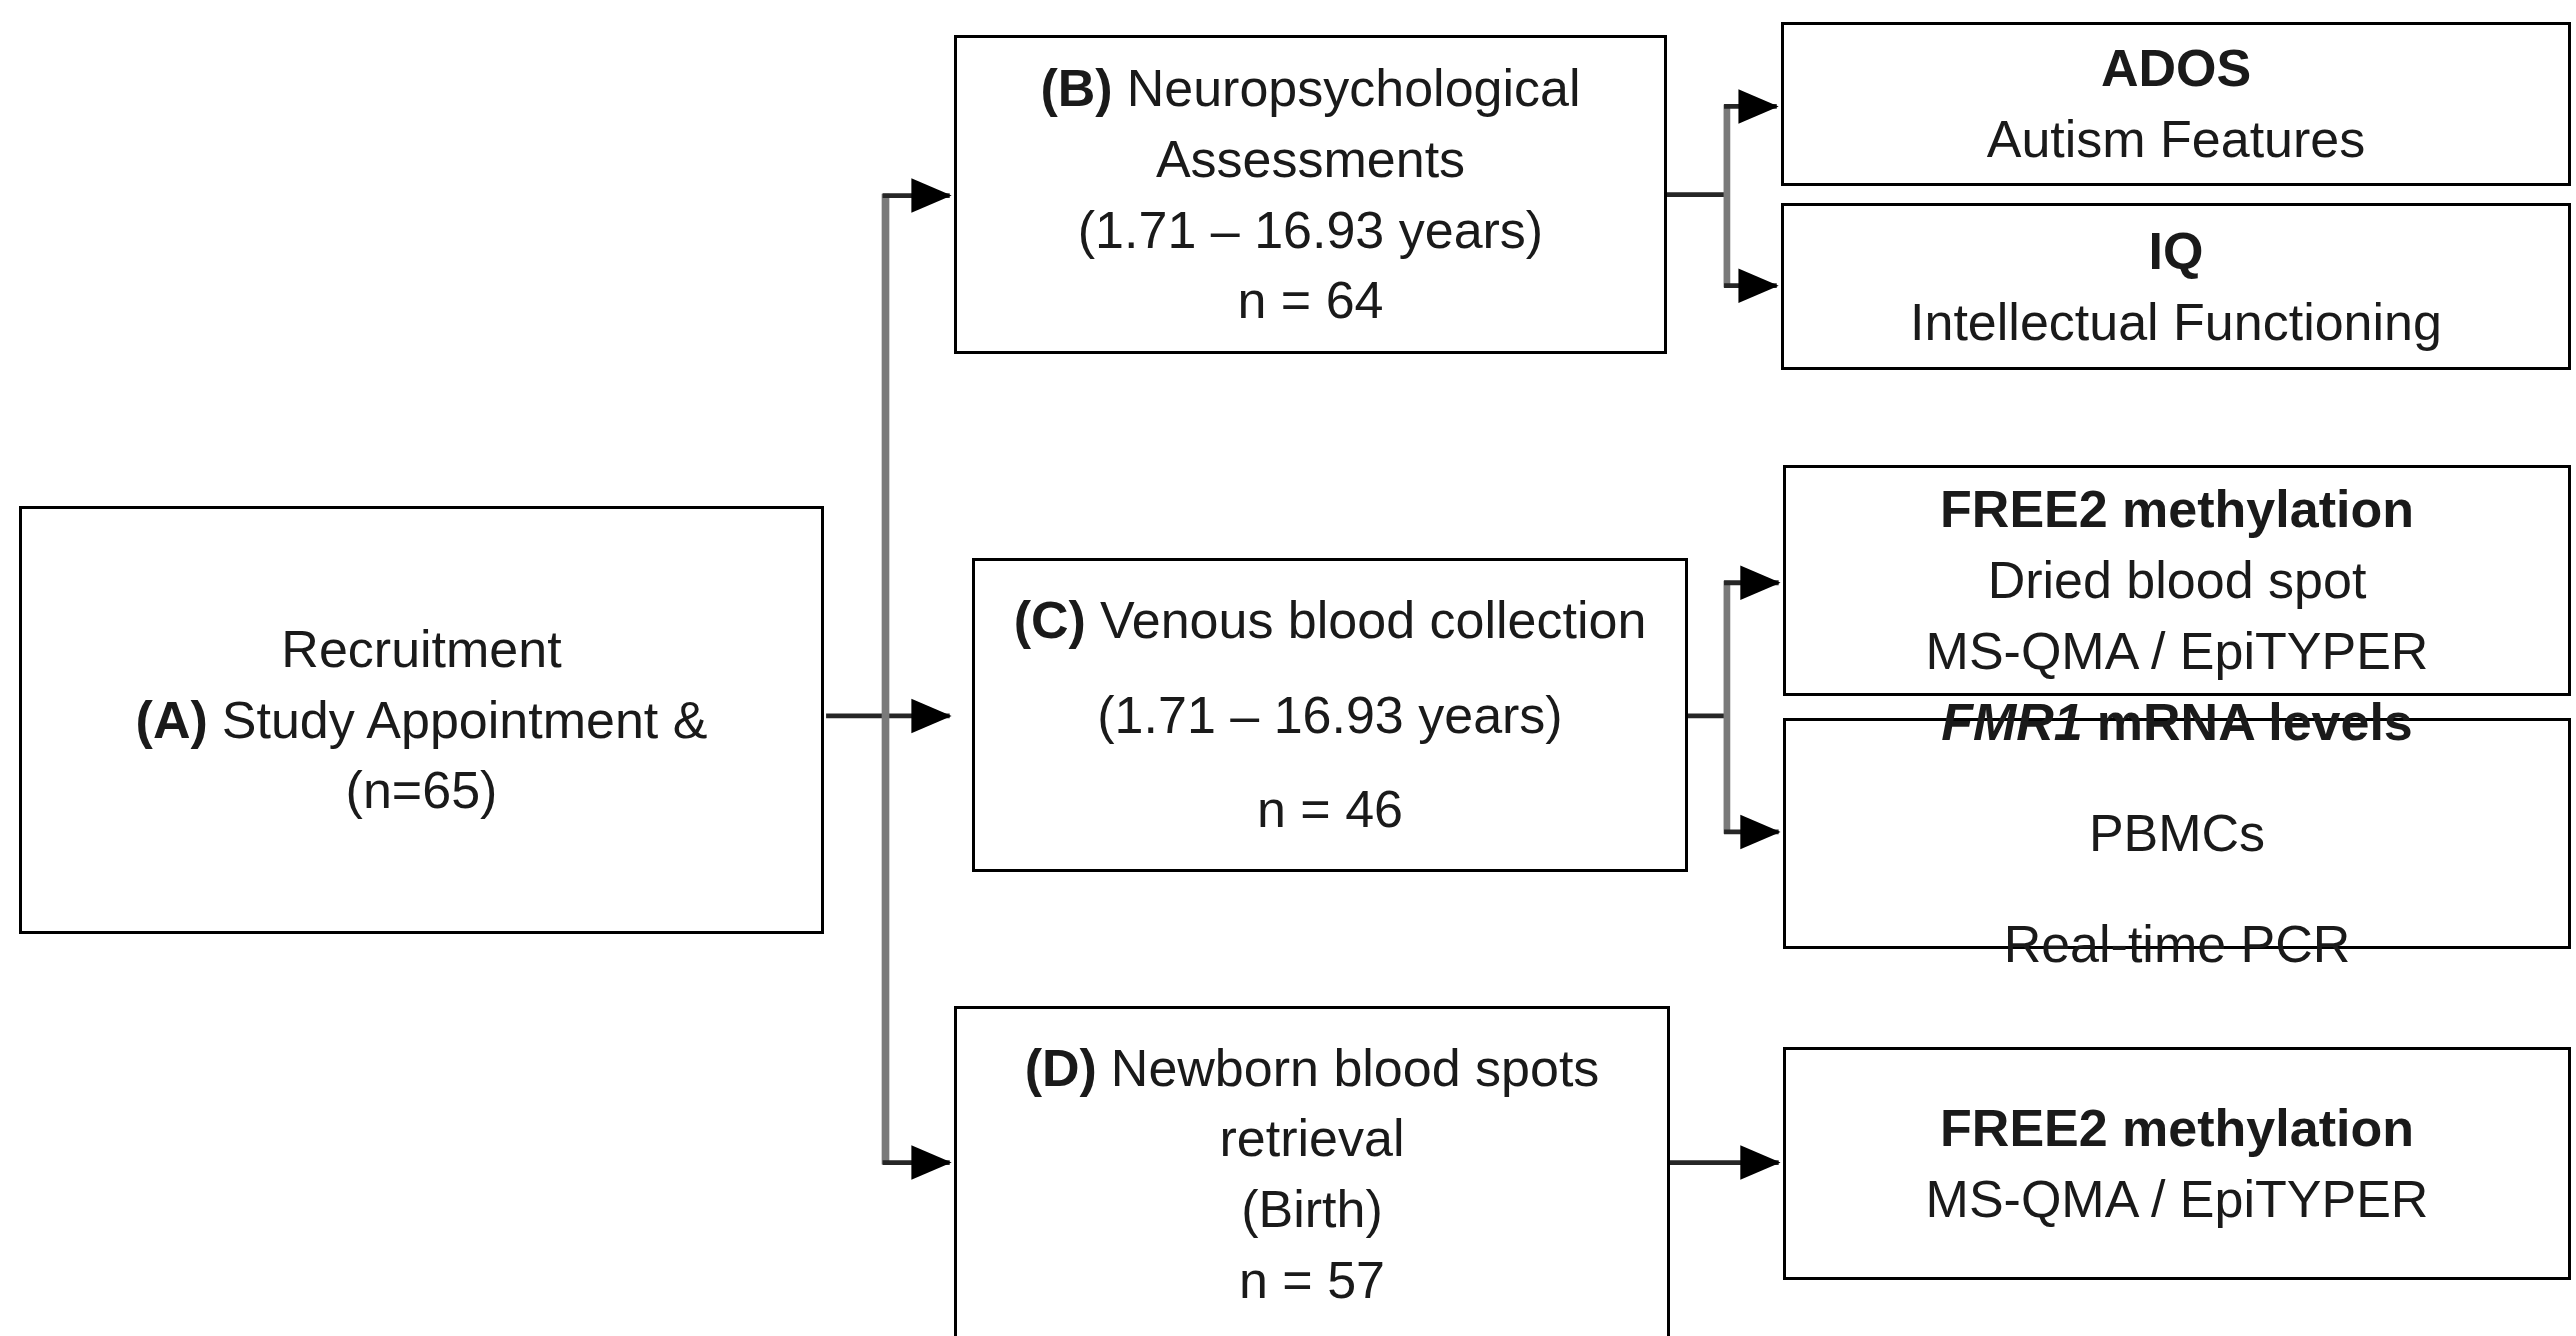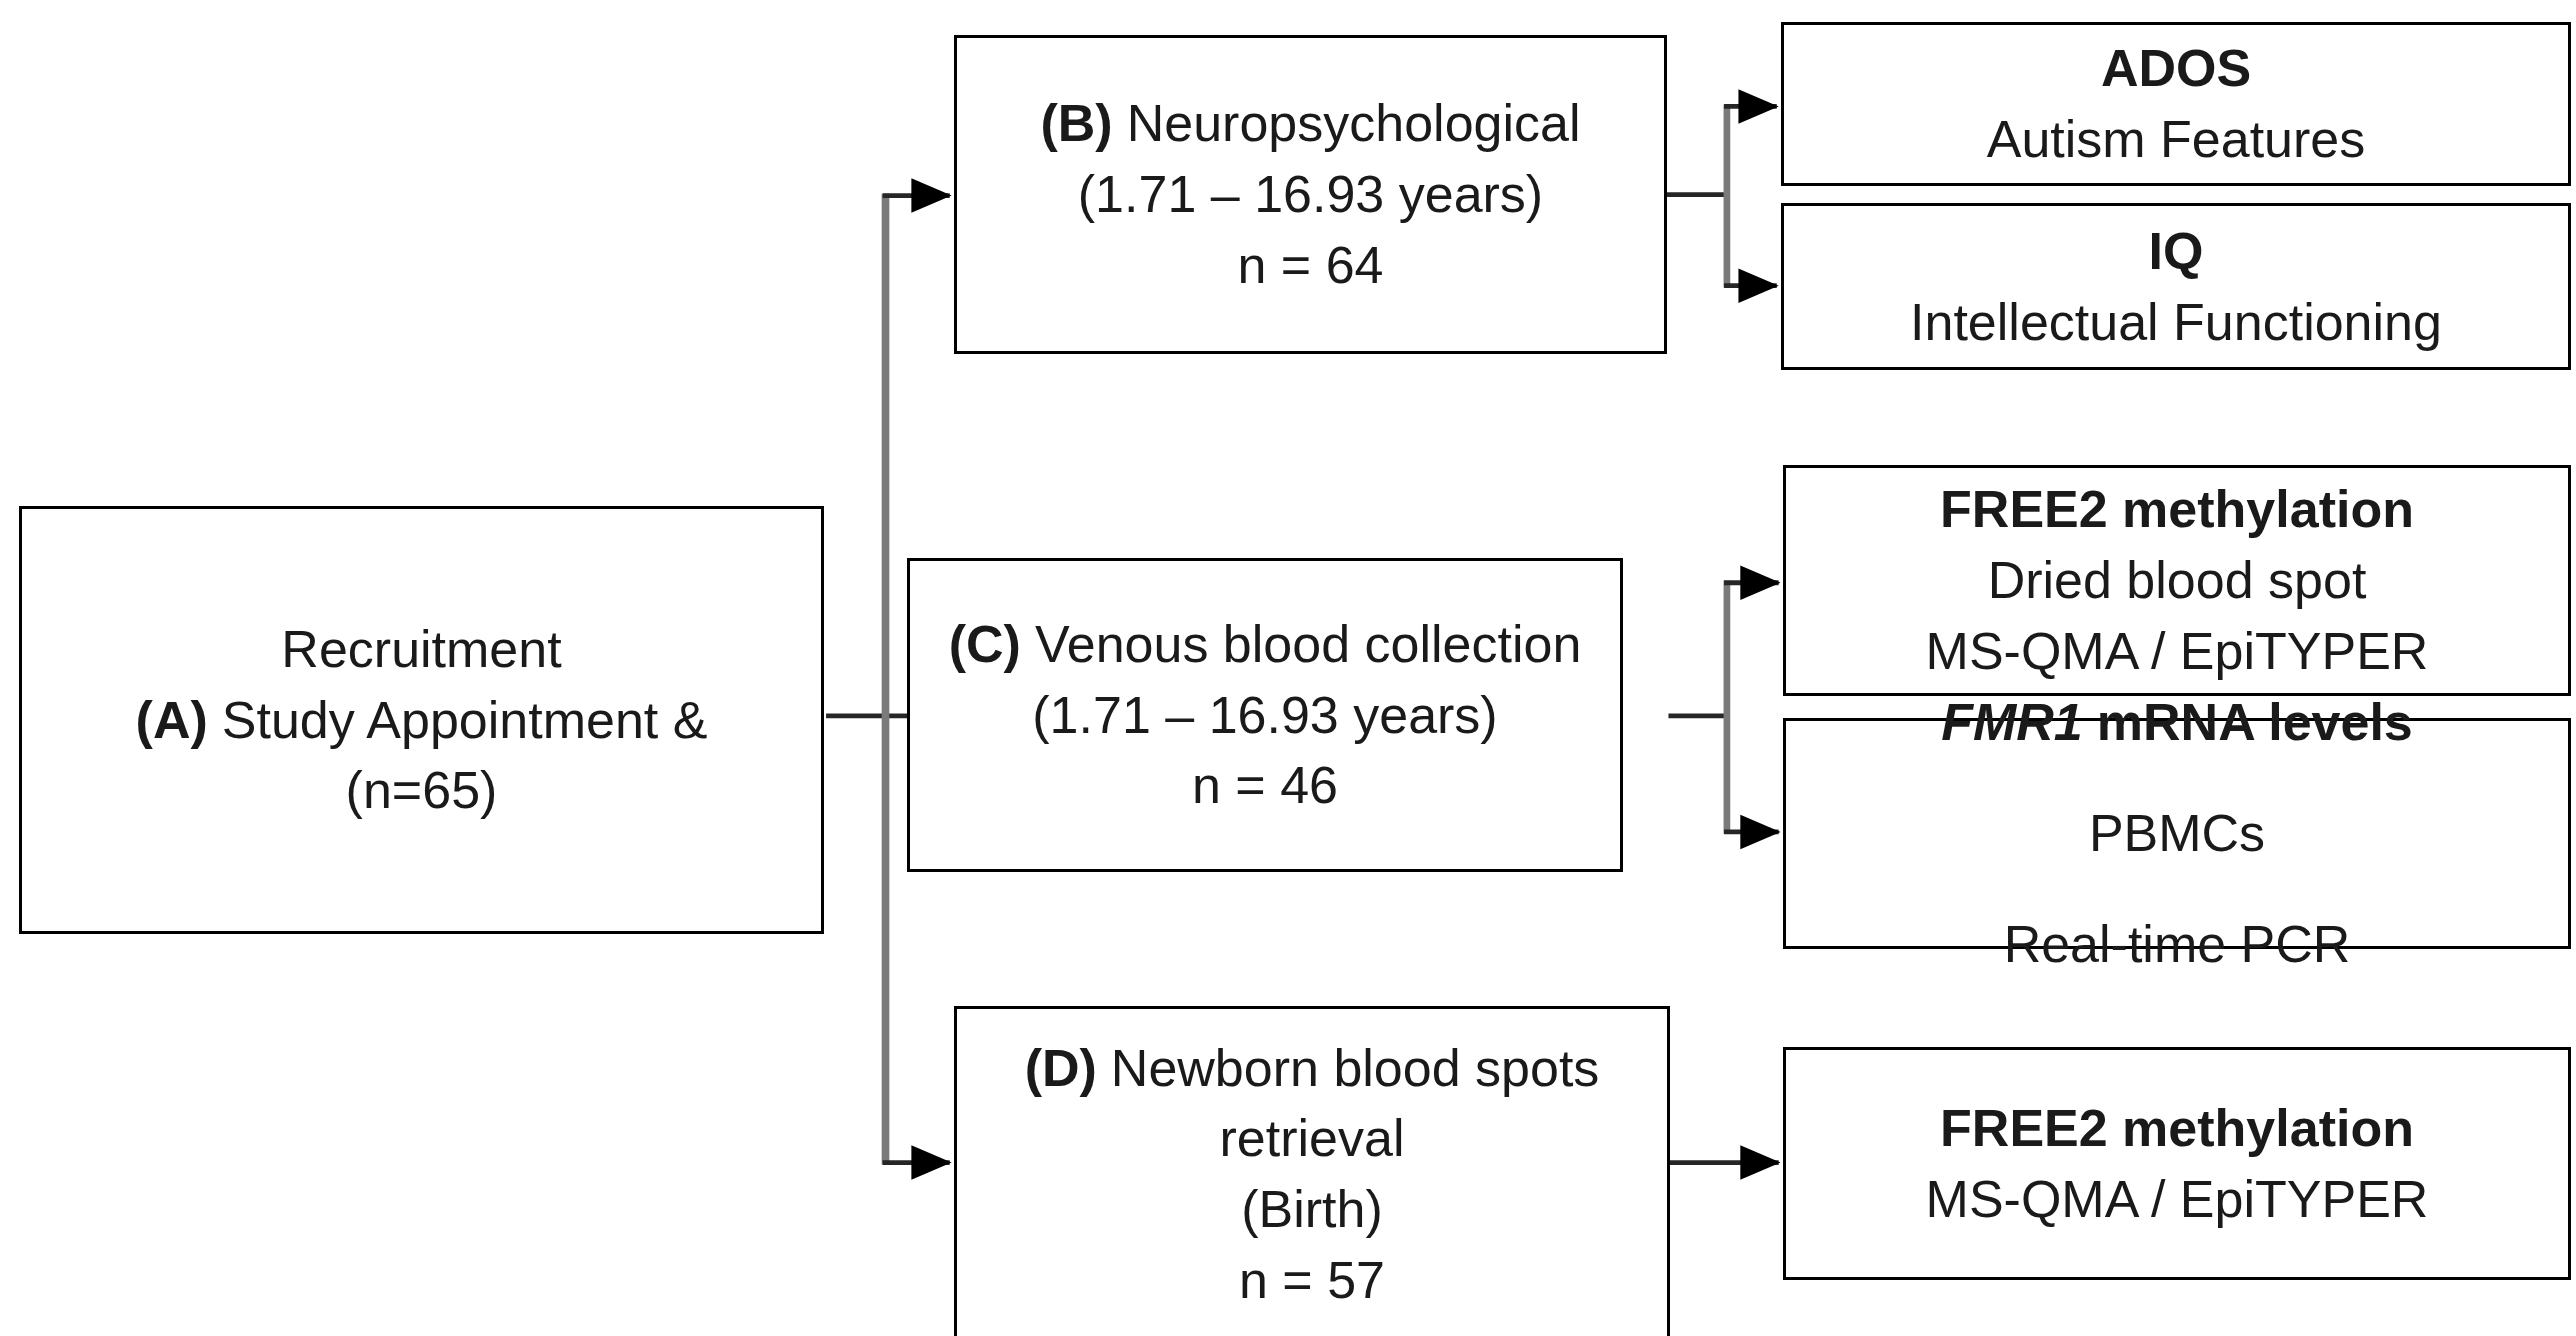--- a/index.html
+++ b/index.html
@@ -23,21 +23,21 @@
     line-height:1.36;
   }
   .line{white-space:nowrap;}
   .prefix{font-weight:700;margin-right:0.27em;}
   .bold{font-weight:700;}
   .bolditalic{font-weight:700;font-style:italic;margin-right:0.27em;}
   #connectors{position:absolute;left:0;top:0;}
   
   #box-a{left:19px;top:506px;width:805px;height:428px;}
   #box-b{left:954px;top:35px;width:713px;height:319px;}
-  #box-c{left:907px;top:558px;width:716px;height:314px;}
+  #box-c{left:972px;top:558px;width:716px;height:314px;gap:24px;}
   #box-d{left:954px;top:1006px;width:716px;height:336px;}
   #box-ados{left:1781px;top:22px;width:790px;height:164px;}
   #box-iq{left:1781px;top:203px;width:790px;height:167px;}
   #box-free2-venous{left:1783px;top:465px;width:788px;height:231px;}
   #box-fmr1{left:1783px;top:718px;width:788px;height:231px;gap:40px;}
   #box-free2-newborn{left:1783px;top:1047px;width:788px;height:233px;}
 </style>
 </head>
 <body>
 
@@ -72,20 +72,21 @@
   </svg>
 
   <div class="box" id="box-a">
     <div class="line">Recruitment</div>
     <div class="line"><span class="prefix">(A)</span><span>Study Appointment &amp;</span></div>
     <div class="line">(n=65)</div>
   </div>
 
   <div class="box" id="box-b">
     <div class="line"><span class="prefix">(B)</span><span>Neuropsychological</span></div>
+    <div class="line">Assessments</div>
     <div class="line">(1.71 – 16.93 years)</div>
     <div class="line">n = 64</div>
   </div>
 
   <div class="box" id="box-c">
     <div class="line"><span class="prefix">(C)</span><span>Venous blood collection</span></div>
     <div class="line">(1.71 – 16.93 years)</div>
     <div class="line">n = 46</div>
   </div>
 

